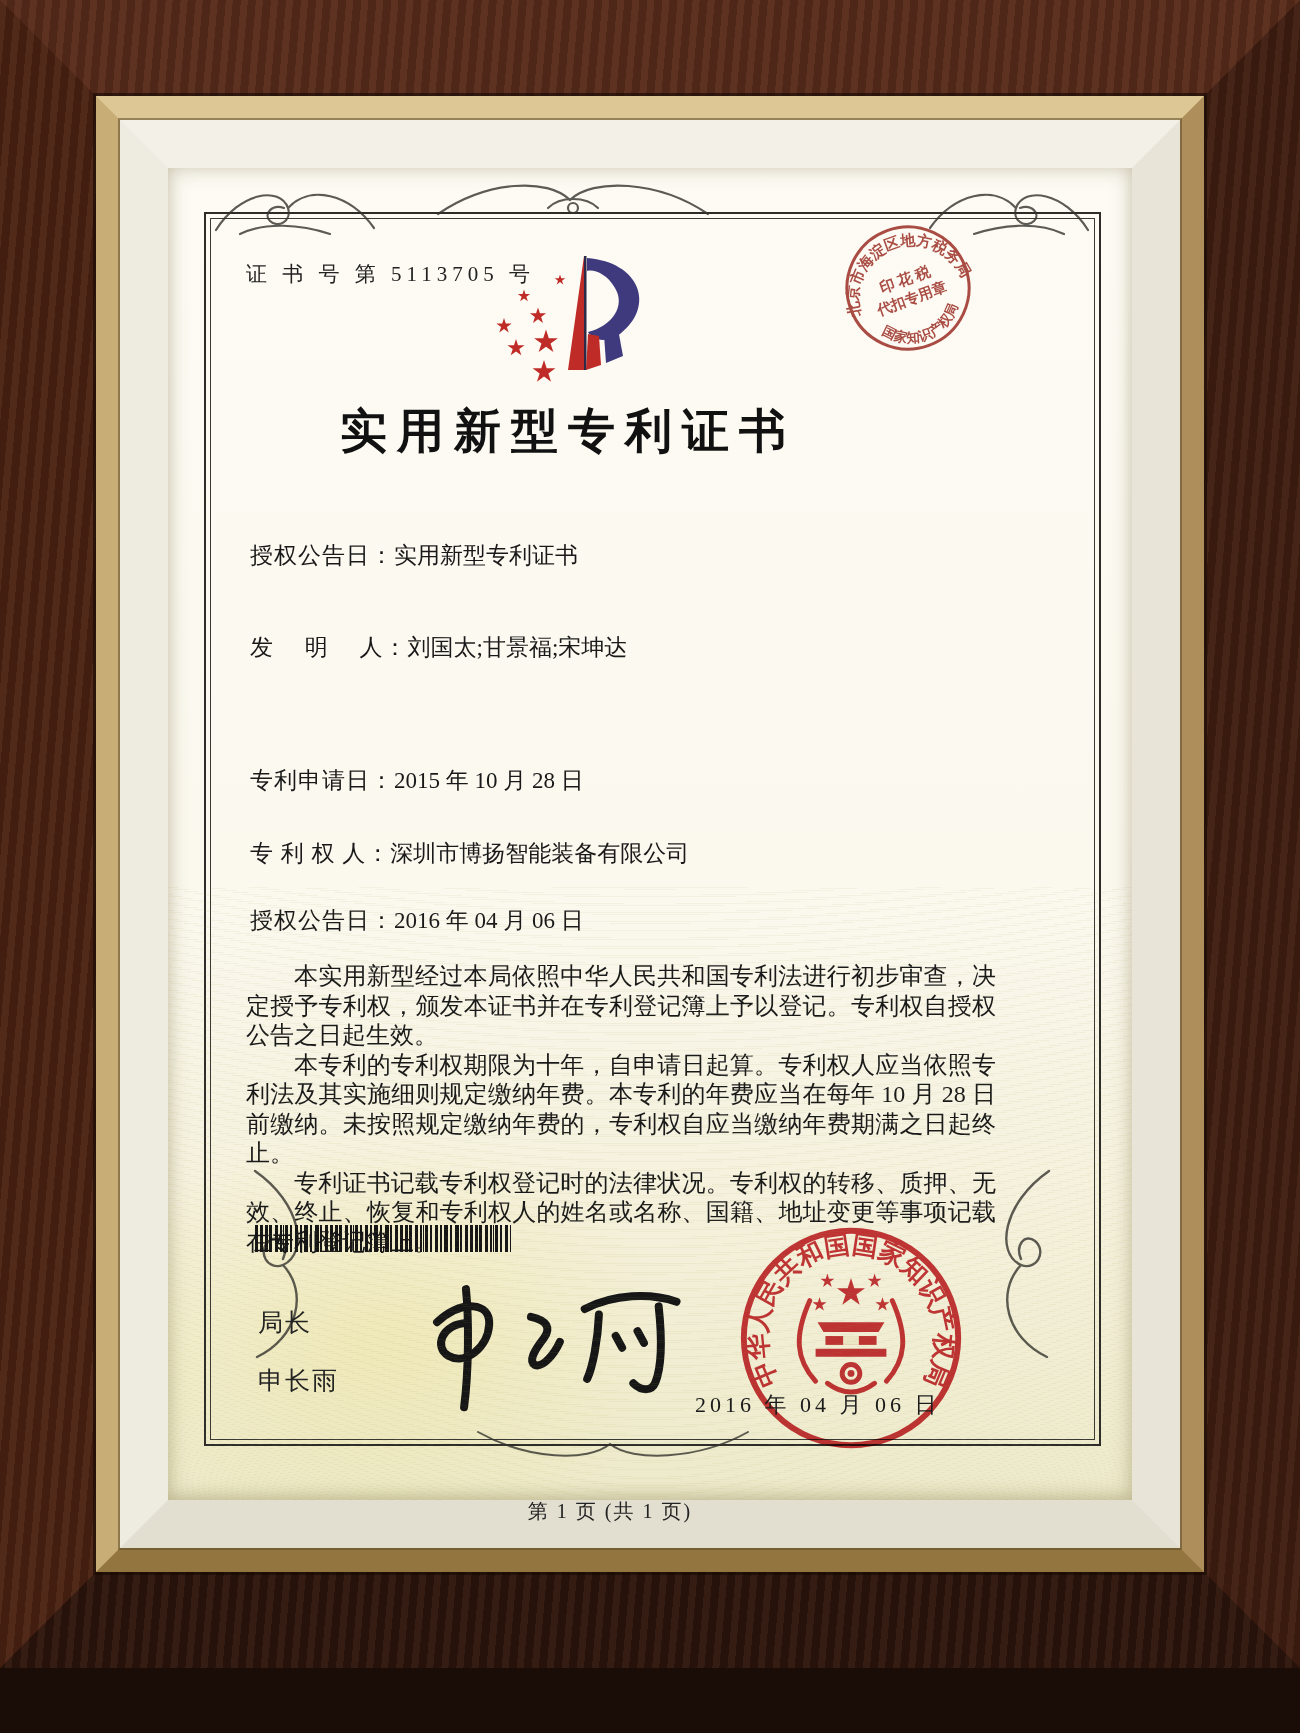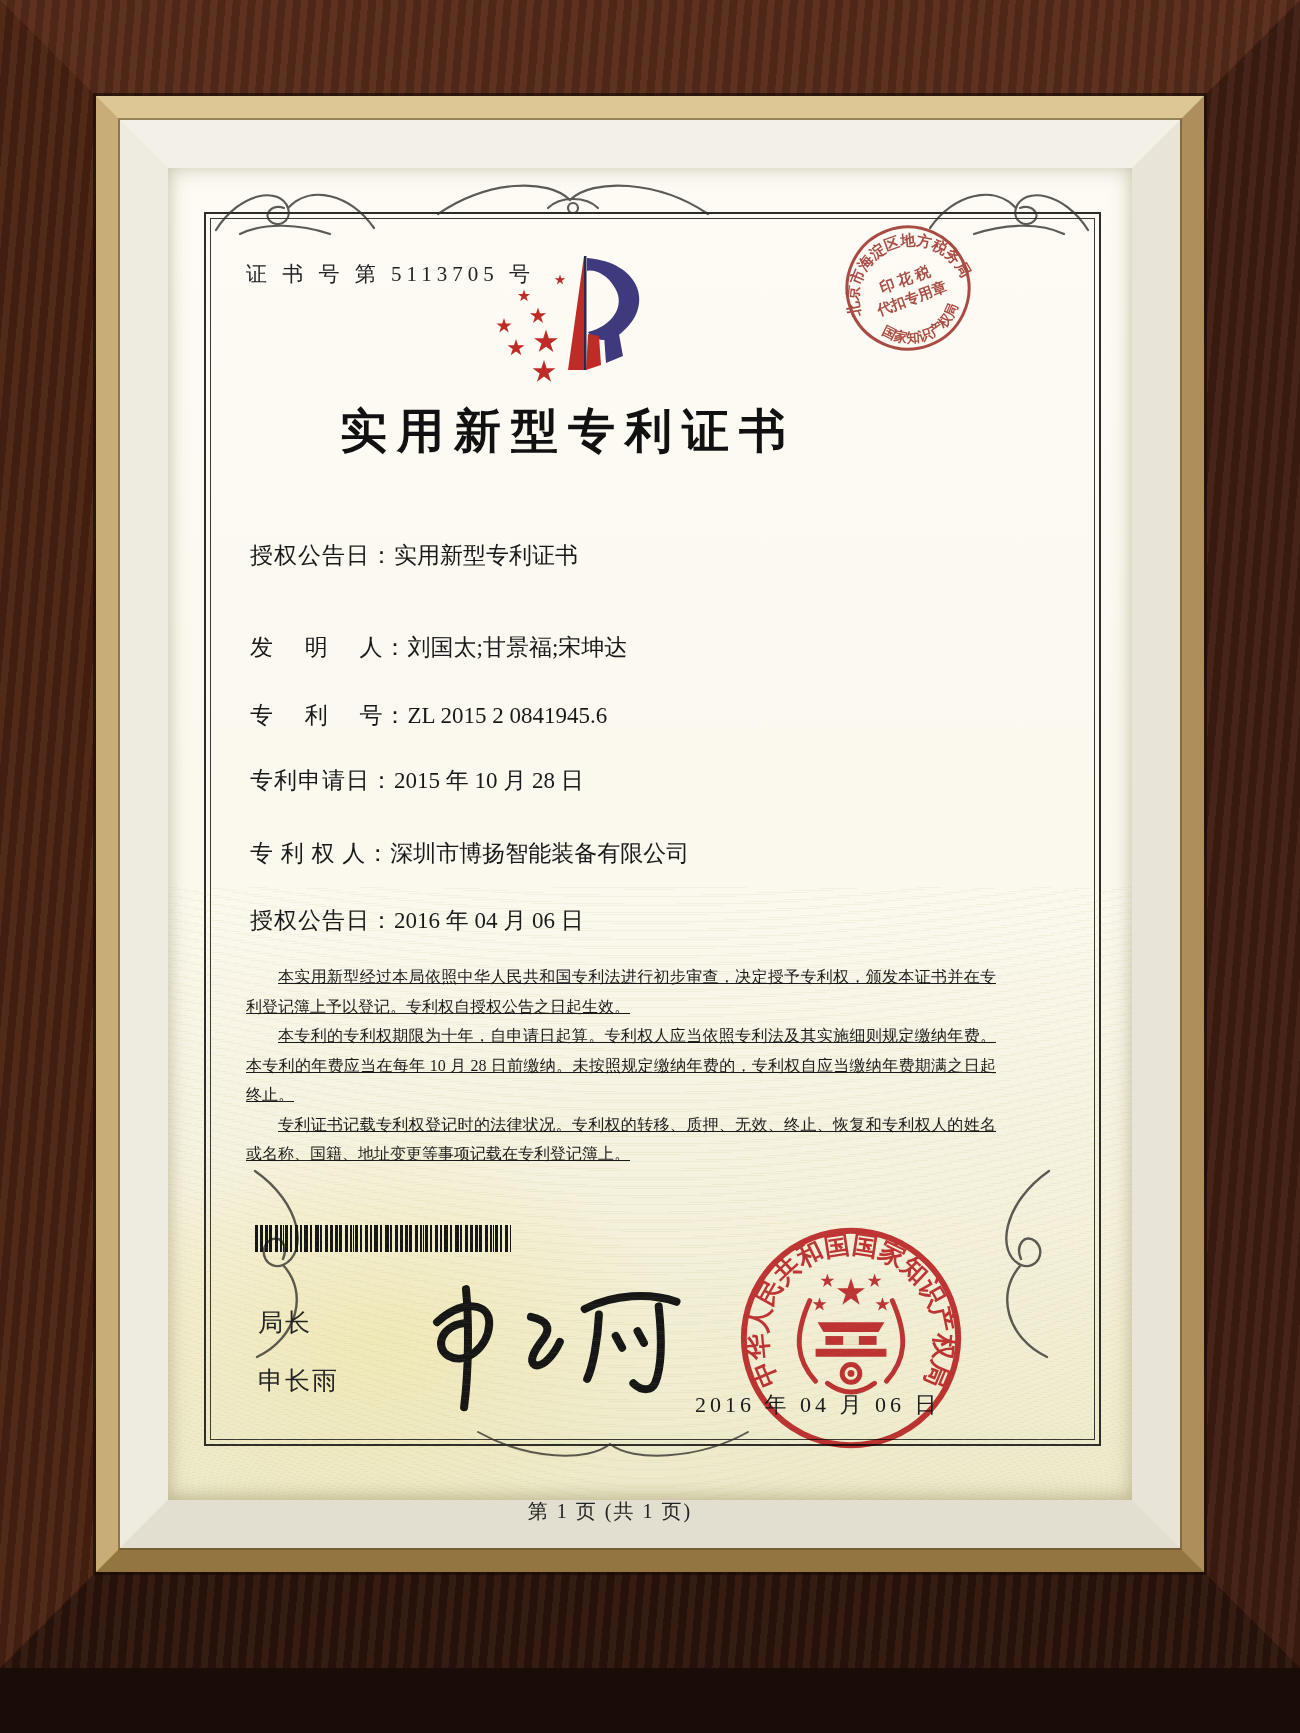--- a/index.html
+++ b/index.html
@@ -26,22 +26,22 @@
           rgba(150,160,80,.16) 0 2px,rgba(0,0,0,0) 2px 11px);}
   .inner-border{position:absolute;left:36px;right:31px;top:44px;bottom:54px;
         border:2px solid #2e2c28;}
   .inner-border::after{content:"";position:absolute;inset:4px;border:1px solid #3a3832;}
   
   .cert-no{position:absolute;left:78px;top:92px;font-size:21px;letter-spacing:5px;color:#222;}
   .title{position:absolute;left:0;top:232px;width:800px;text-align:center;
          font-size:47px;font-weight:bold;letter-spacing:10px;color:#111;}
   .field{position:absolute;left:82px;font-size:23px;white-space:nowrap;color:#191919;}
   .field .lab{letter-spacing:1px;}
-  .paras{position:absolute;left:78px;top:794px;width:750px;font-size:16px;line-height:29.5px;
-         text-align:justify;color:#191919;text-decoration:underline;}
+  .paras{position:absolute;left:78px;top:794px;width:750px;font-size:24px;line-height:29.5px;
+         text-align:justify;color:#191919;}
   .paras p{margin:0;text-indent:2em;}
   .barcode{position:absolute;left:87px;top:1057px;width:256px;height:27px;
         background:
           repeating-linear-gradient(90deg,#151515 0 2px,transparent 2px 5px),
           repeating-linear-gradient(90deg,#151515 0 3px,transparent 3px 10px),
           repeating-linear-gradient(90deg,#151515 0 1px,transparent 1px 7px);}
   .issuer-title{position:absolute;left:90px;top:1138px;font-size:25px;letter-spacing:2px;
         font-family:"Liberation Sans","DejaVu Sans",sans-serif;color:#222;}
   .issuer-name{position:absolute;left:90px;top:1196px;font-size:25px;letter-spacing:2px;
         font-family:"Liberation Sans","DejaVu Sans",sans-serif;color:#222;}
@@ -150,23 +150,20 @@
     </svg>
 
     <div class="title">实用新型专利证书</div>
 
     <div class="field" style="top:372px">
       <span class="lab">授权公告日：</span><span>实用新型专利证书</span>
     </div>
     <div class="field" style="top:464px">
       <span class="lab">发　 明 　人：</span><span>刘国太;甘景福;宋坤达</span>
     </div>
-    <div class="field" style="top:532px">
-      <span class="lab">专　 利 　号：</span><span>ZL 2015 2 0841945.6</span>
-    </div>
     <div class="field" style="top:597px">
       <span class="lab">专利申请日：</span><span>2015 年 10 月 28 日</span>
     </div>
     <div class="field" style="top:670px">
       <span class="lab">专 利 权 人：</span><span>深圳市博扬智能装备有限公司</span>
     </div>
     <div class="field" style="top:737px">
       <span class="lab">授权公告日：</span><span>2016 年 04 月 06 日</span>
     </div>
 

